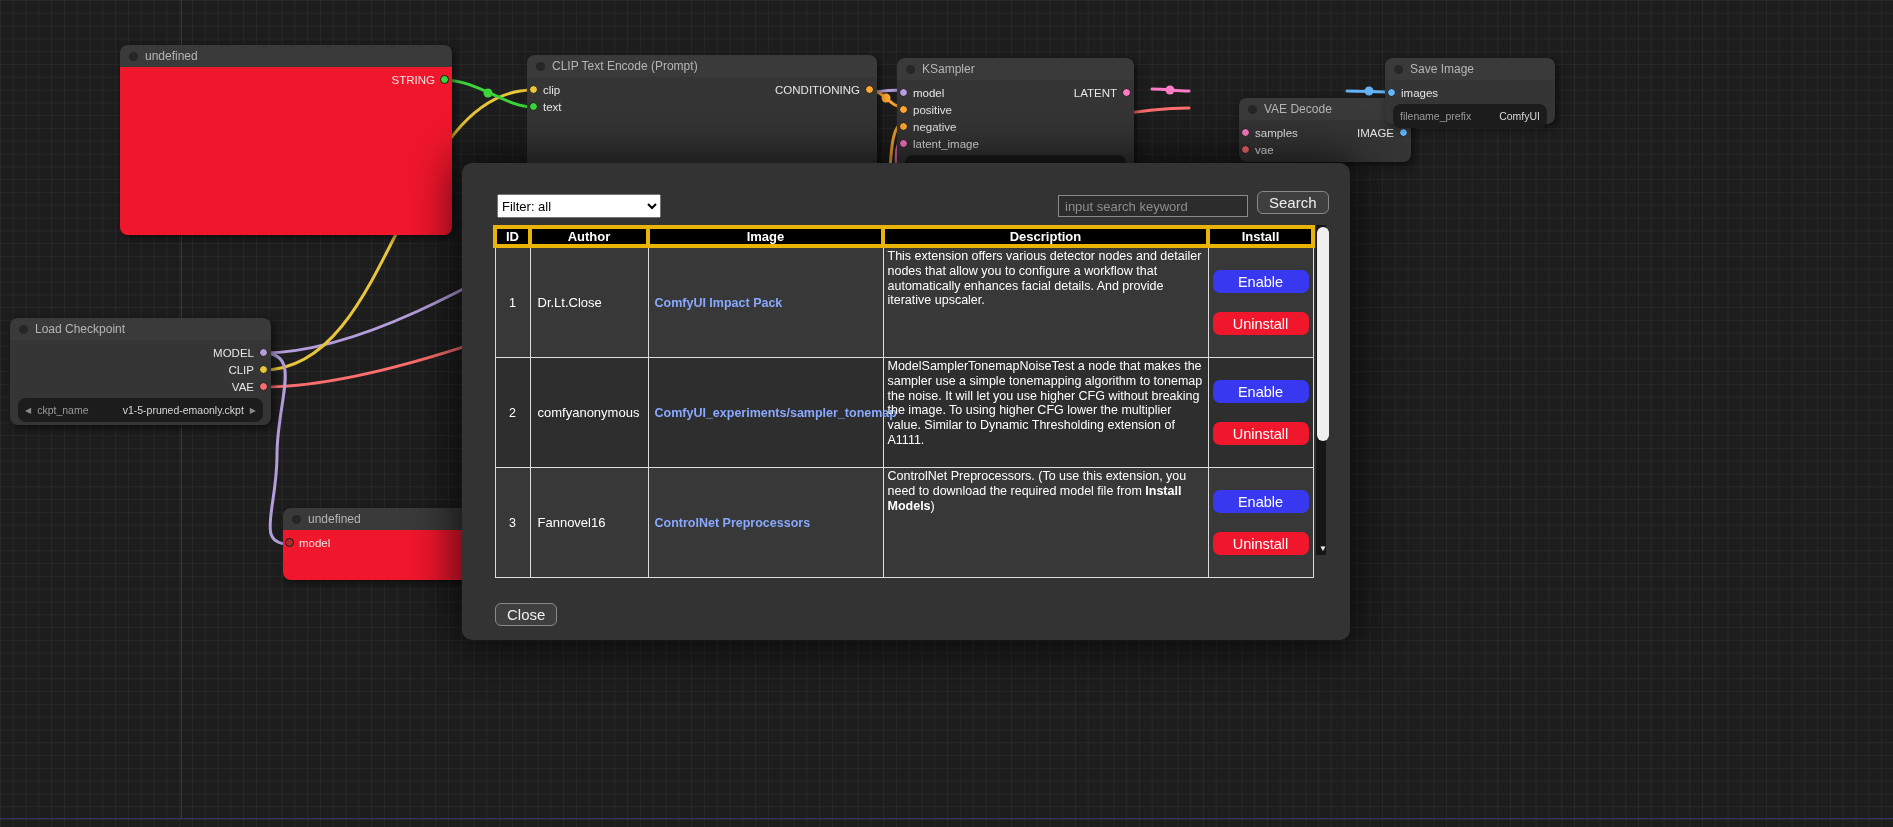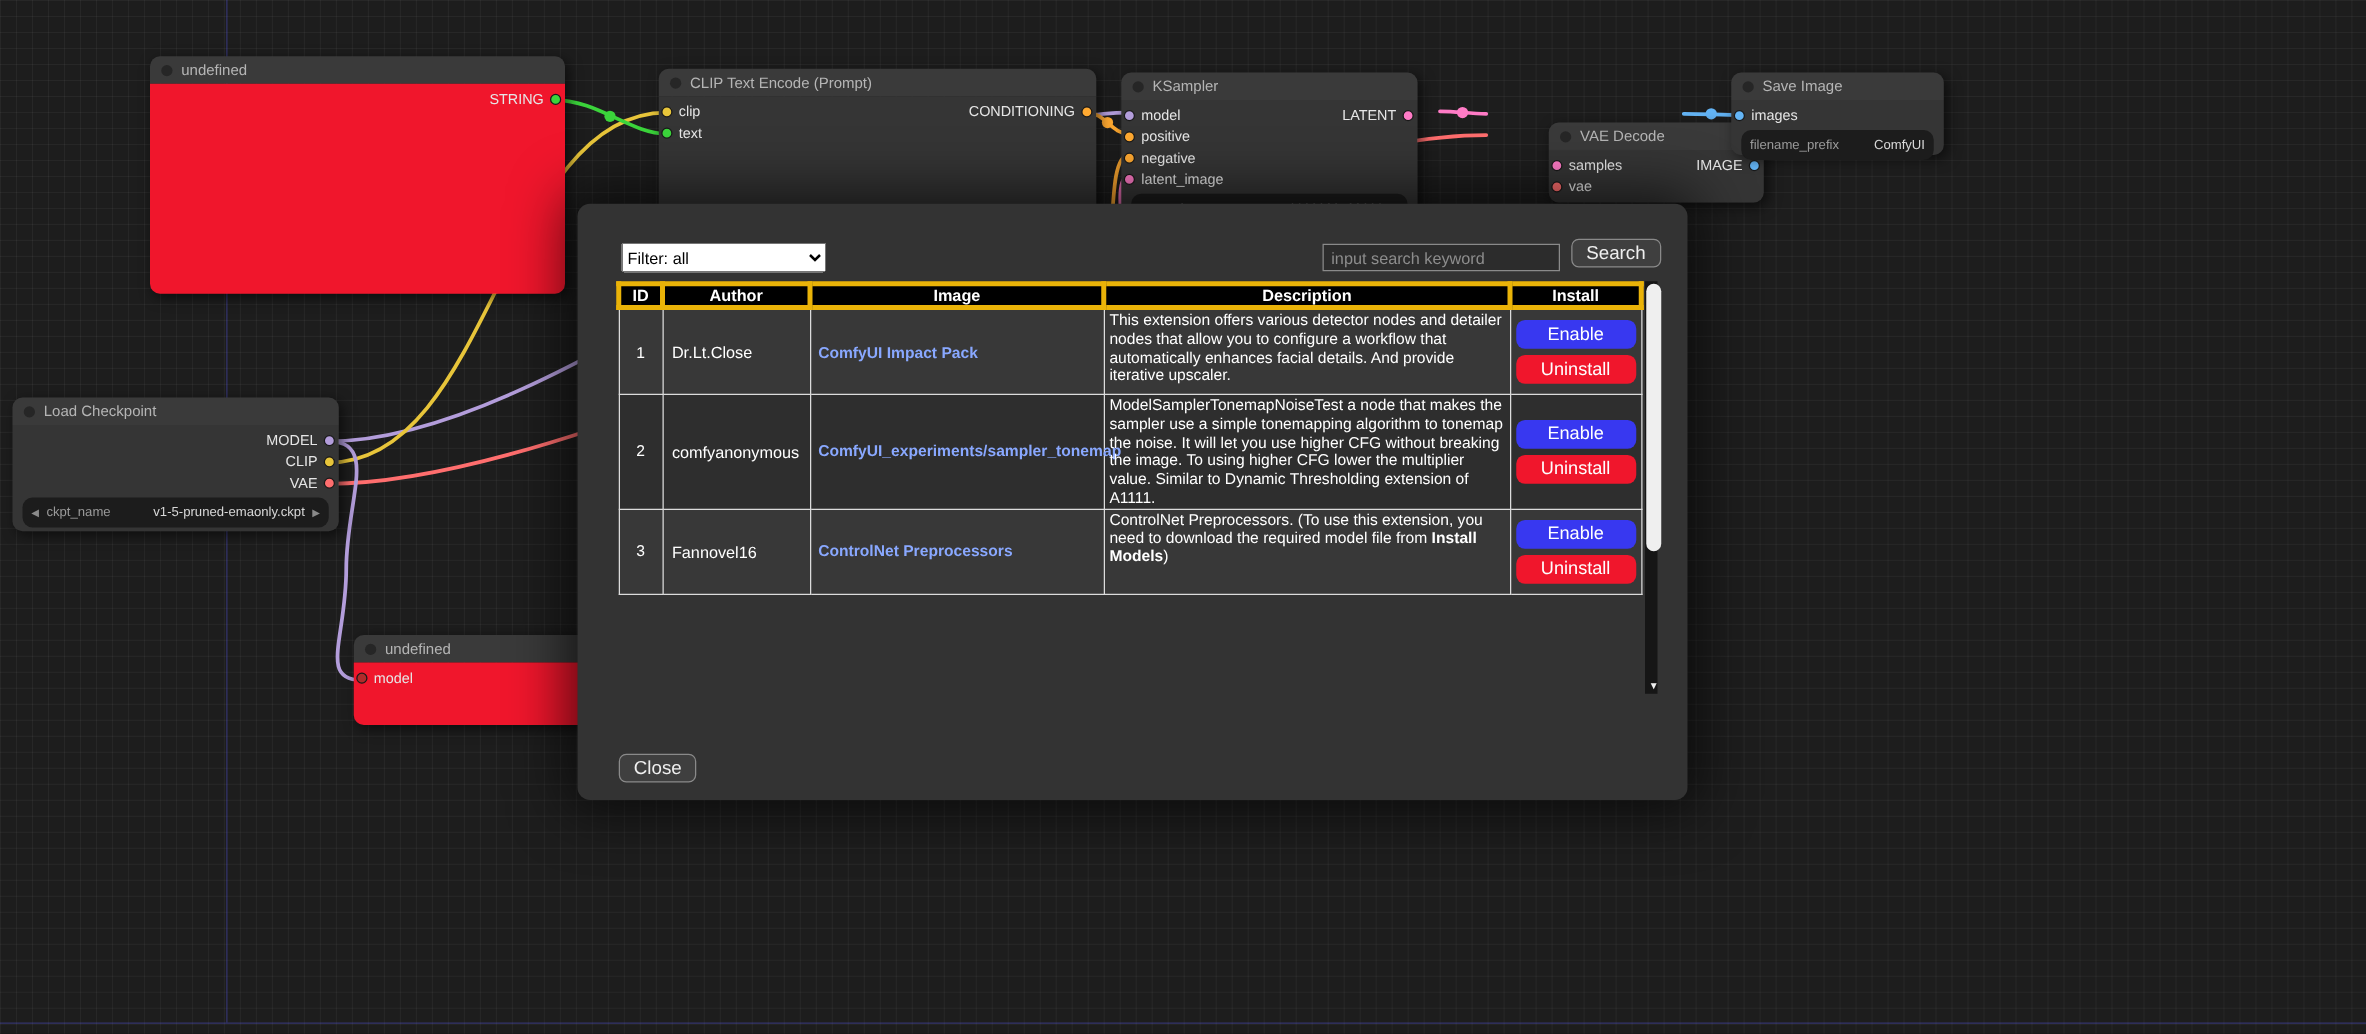--- a/index.html
+++ b/index.html
@@ -79,21 +79,21 @@
     border:4px solid #eab308; height:19px; padding:0 2px; }
   .ext-table td { border:1px solid #dcdcdc; font-size:12.5px; }
   .ext-table tr.r-odd  td { background:#383838; }
   .ext-table tr.r-even td { background:#2e2e2e; }
   td.c-id { text-align:center; vertical-align:middle; }
   td.c-author { padding-left:7px; vertical-align:middle; font-size:13px; }
   td.c-name { padding-left:6px; vertical-align:middle; }
   td.c-name a { color:var(--link-text); font-weight:bold; text-decoration:none; font-size:12.5px; }
   td.c-desc { vertical-align:top; padding:1px 4px; line-height:1.18; }
   td.c-install { vertical-align:middle; text-align:center; padding:3px 0; }
-  .inst-btn { display:block; width:96px; margin:5px auto; border:none; border-radius:7px;
+  .inst-btn { display:block; width:96px; margin:19px auto; border:none; border-radius:7px;
     color:#fff; font-size:14.5px; height:23px; cursor:pointer;
     font-family:"Liberation Sans", sans-serif; }
   .btn-enable    { background:var(--enable-btn); }
   .btn-uninstall { background:var(--uninstall-btn); }
 
   .scrollbar { position:relative; width:14px; height:330px; background:#161616; margin-left:1px; }
   .scroll-thumb { position:absolute; left:1px; top:2px; width:12px; height:214px;
     background:#efefef; border-radius:7px; }
   .scroll-arrow { position:absolute; left:0; bottom:2px; width:14px; text-align:center;
     color:#efefef; font-size:8px; }

